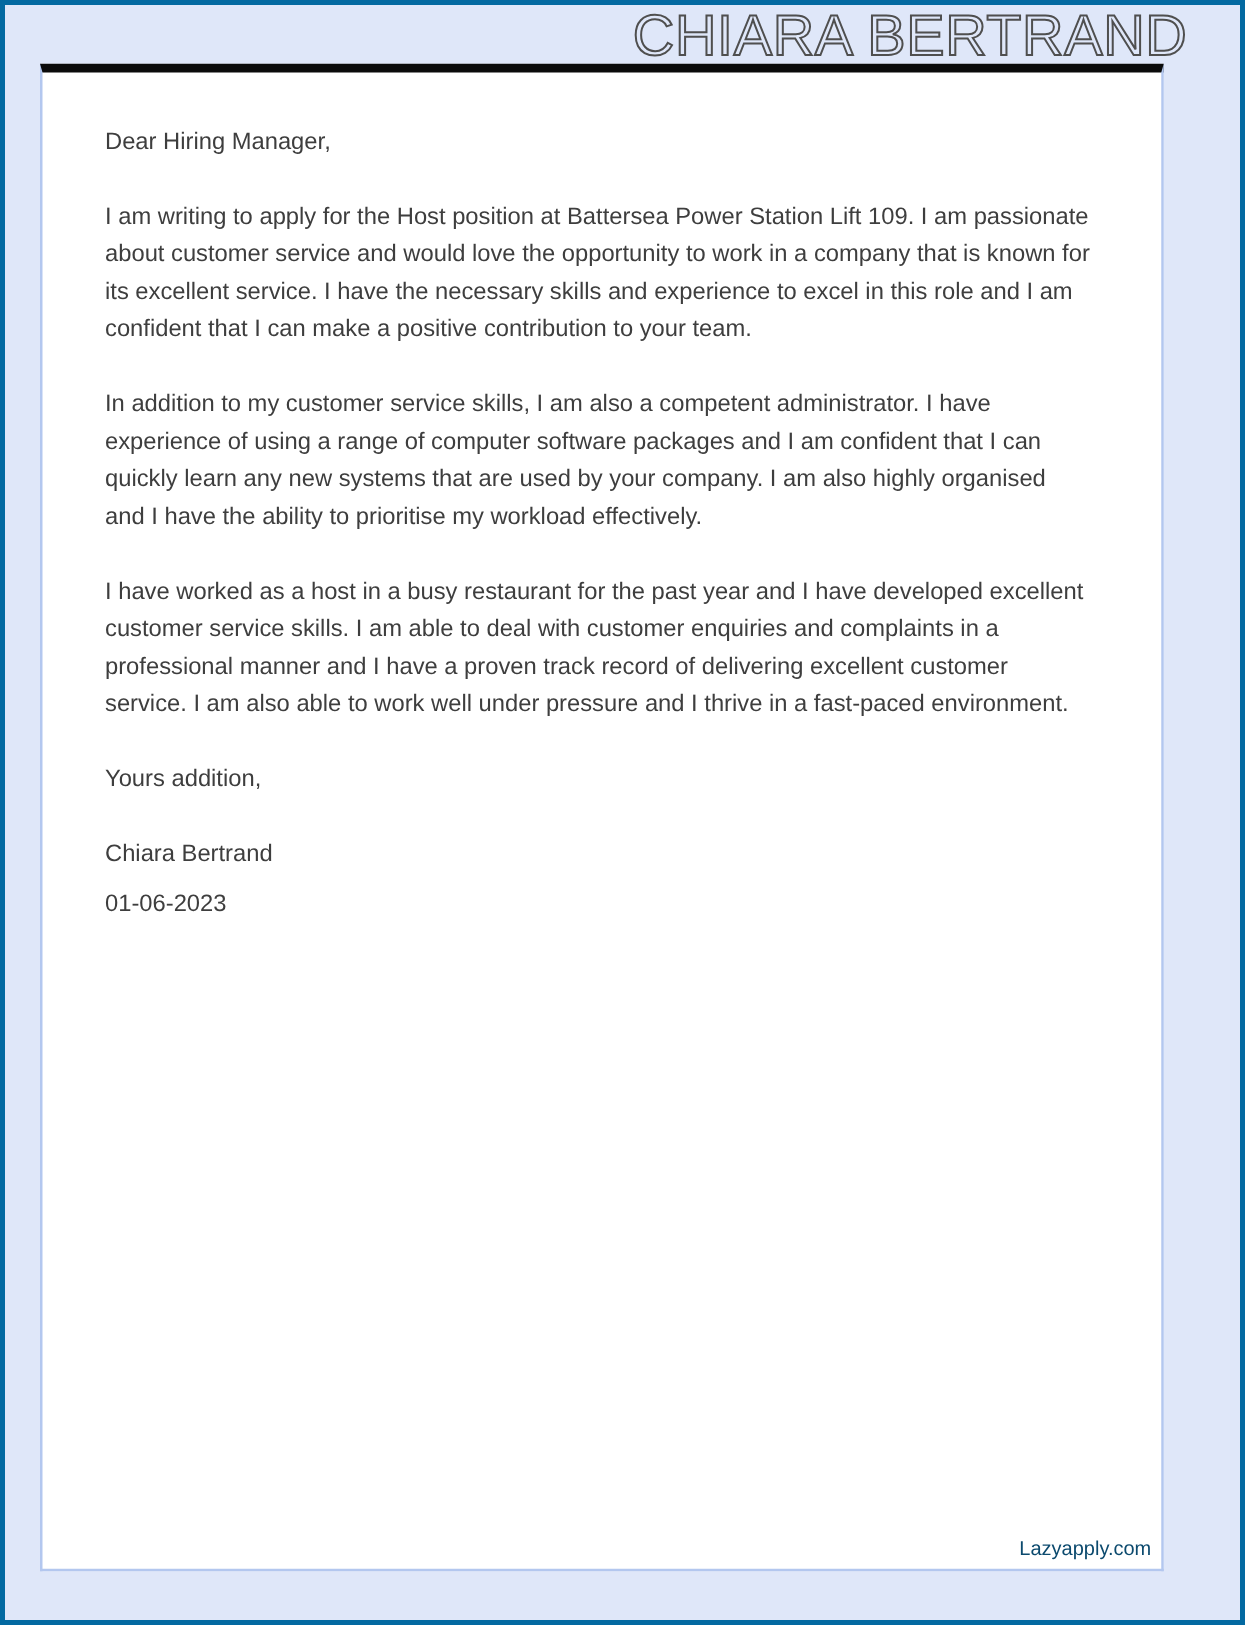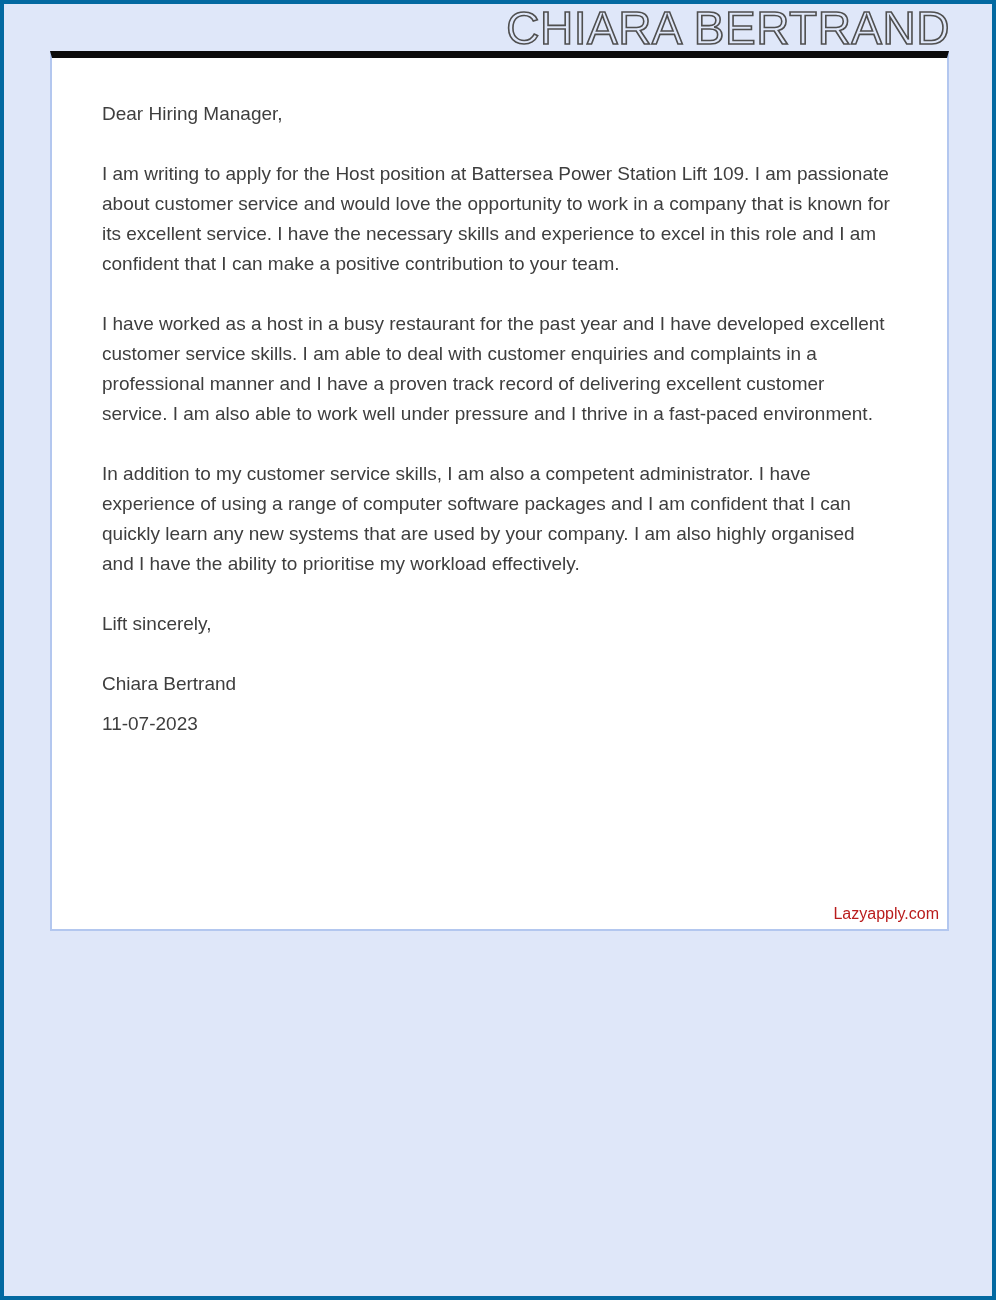--- a/index.html
+++ b/index.html
@@ -27,24 +27,24 @@
     letter-spacing: 0.5px;
     white-space: nowrap;
     color: #4f4f4f;
     -webkit-text-fill-color: transparent;
     -webkit-text-stroke: 1.6px #4f4f4f;
   }
 
   
   .letter-box {
     position: absolute;
-    left: 46px;
+    left: 28px;
     top: 47px;
     width: 899px;
-    height: 880px;
+    height: 1206px;
     background: #ffffff;
     border-top: 7px solid #0b0b0b;          
     border-left: 2px solid #b3c7ef;         
     border-right: 2px solid #b3c7ef;
     border-bottom: 2px solid #b3c7ef;
     padding: 41px 56px 0 50px;
   }
 
   .letter-box p {
     font-size: 19px;
@@ -59,44 +59,44 @@
     color: #2196f3;
     margin-bottom: 0 !important;
   }
 
   .branding {
     position: absolute;
     right: 8px;
     bottom: 4px;
     font-size: 16px;
     line-height: 22px;
-    color: #b91c1c;
+    color: #0c4a6e;
     text-align: right;
   }
 </style>
 </head>
 <body>
 
 <div class="page">
 
   <h1 class="header-name">CHIARA BERTRAND</h1>
 
   <div class="letter-box">
 
     <p class="salutation">Dear Hiring Manager,</p>
 
     <p>I am writing to apply for the Host position at Battersea Power Station Lift 109. I am passionate about customer service and would love the opportunity to work in a company that is known for its excellent service. I have the necessary skills and experience to excel in this role and I am confident that I can make a positive contribution to your team.</p>
 
+    <p>In addition to my customer service skills, I am also a competent administrator. I have experience of using a range of computer software packages and I am confident that I can quickly learn any new systems that are used by your company. I am also highly organised and I have the ability to prioritise my workload effectively.</p>
+
     <p>I have worked as a host in a busy restaurant for the past year and I have developed excellent customer service skills. I am able to deal with customer enquiries and complaints in a professional manner and I have a proven track record of delivering excellent customer service. I am also able to work well under pressure and I thrive in a fast-paced environment.</p>
 
-    <p>In addition to my customer service skills, I am also a competent administrator. I have experience of using a range of computer software packages and I am confident that I can quickly learn any new systems that are used by your company. I am also highly organised and I have the ability to prioritise my workload effectively.</p>
 
-
-    <p class="closing">Lift sincerely,</p>
+    <p class="closing">Yours addition,</p>
 
     <p class="signature">Chiara Bertrand</p>
 
-    <p class="date">11-07-2023</p>
+    <p class="date">01-06-2023</p>
 
     <div class="branding">Lazyapply.com</div>
   </div>
 
 </div>
 
 </body></html>

